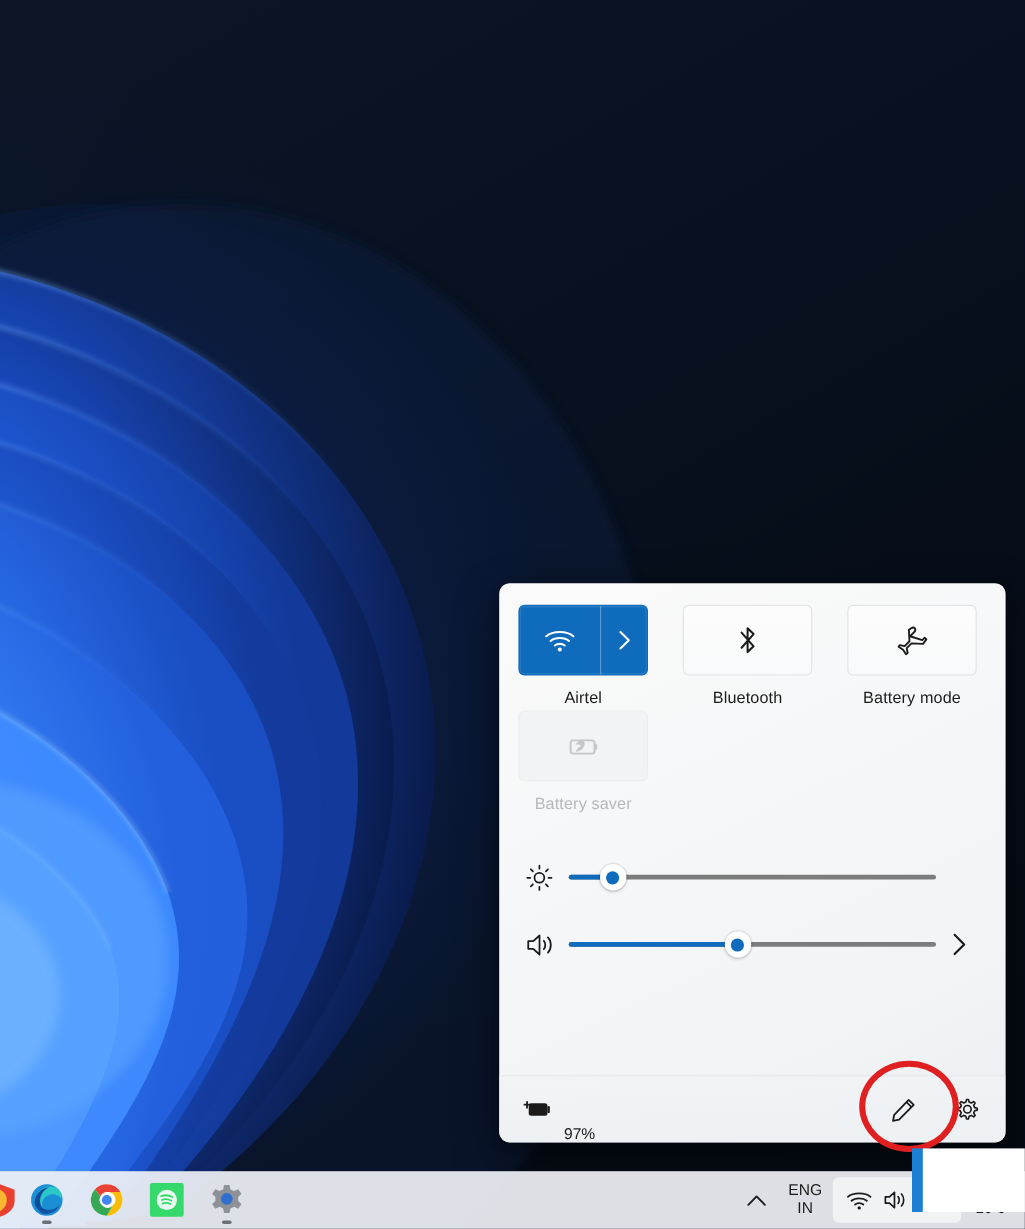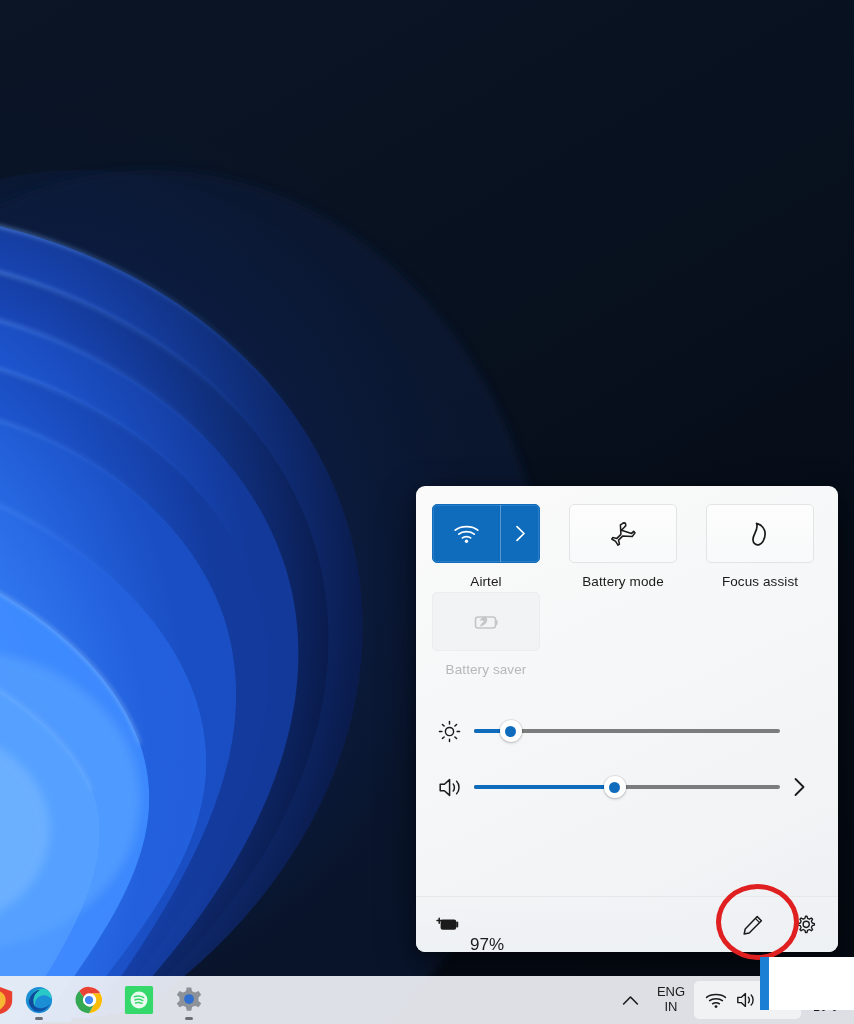--- a/index.html
+++ b/index.html
@@ -85,21 +85,21 @@
   .slider-chevron { width:34px; display:flex; align-items:center; justify-content:center; }
 
   
   #qs-footer {
     position:absolute; left:0; bottom:0; width:100%; height:56px;
     border-top:1px solid #e6e8ea;
     display:flex; align-items:center; padding:0 20px;
     background:linear-gradient(180deg, rgba(241,243,245,.6) 0%, #eef1f4 100%);
   }
   #battery-group { display:flex; align-items:center; gap:8px; }
-  #battery-pct { font-size:17px; color:#1b1b1b;margin-top:40px; }
+  #battery-pct { font-size:13px; color:#1b1b1b;margin-top:40px; }
   #footer-actions { margin-left:auto; display:flex; align-items:center; gap:28px; }
 
   
   #annot-circle {
     position:absolute; left:716px; top:884px;
     width:83px; height:76px; border-radius:50%;
     border:5px solid #e02020; pointer-events:none; z-index:40;
   }
 
   
@@ -236,39 +236,38 @@
         </div>
         <div class="split-arrow">
           <svg width="11" height="17" viewBox="0 0 11 17">
             <path d="M2 1.6 L9 8.5 L2 15.4" fill="none" stroke="#ffffff" stroke-width="1.7" stroke-linecap="round" stroke-linejoin="round"></path>
           </svg>
         </div>
       </div>
       <div class="tile-label">Airtel</div>
     </div>
 
+    <div class="tile-cell">
+      <div class="tile">
+        <svg width="18" height="27" viewBox="0 0 18 27">
+          <path d="M4 7.2 L14 18.6 L9 23.4 L9 3.6 L14 8.4 L4 19.8" fill="none" stroke="#1b1b1b" stroke-width="1.7" stroke-linecap="round" stroke-linejoin="round"></path>
+        </svg>
+      </div>
+      <div class="tile-label">Bluetooth</div>
+    </div>
 
     <div class="tile-cell">
       <div class="tile">
         <svg width="28" height="26" viewBox="0 0 28 26">
           <path d="M13.4 2.6 C14.4 1.6 16 1.6 16.6 2.8 C17.1 3.8 16.6 5 15.6 6 L12.4 9.2 L22.6 12.4 L24.6 10.4 L26 11.8 L23.2 15.6 L13.6 15.1 L9.6 19.1 L10.4 23.2 L9 24.2 L6.6 20.4 L2.8 18 L3.8 16.6 L7.9 17.4 L11.9 13.4 L11.4 3.8 Z" fill="none" stroke="#1b1b1b" stroke-width="1.55" stroke-linejoin="round"></path>
         </svg>
       </div>
       <div class="tile-label">Battery mode</div>
     </div>
 
-    <div class="tile-cell">
-      <div class="tile">
-        <svg width="24" height="26" viewBox="0 0 24 26">
-          <path d="M8.5 2.4 C16.5 4.4 19.5 12.4 15 20.4 C13 23.8 9.6 24.6 7.2 23
-                   C4.4 21.1 4.6 17 6.6 13 C9 8.2 9.8 5 8.5 2.4 Z" fill="none" stroke="#1b1b1b" stroke-width="1.7" stroke-linejoin="round"></path>
-        </svg>
-      </div>
-      <div class="tile-label">Focus assist</div>
-    </div>
 
     <div class="tile-cell">
       <div class="tile disabled">
         <svg width="30" height="20" viewBox="0 0 30 20">
           <rect x="4.5" y="5" width="20" height="11" rx="2.4" fill="none" stroke="#c4c6c8" stroke-width="1.6"></rect>
           <path d="M25.6 9 L25.6 12" stroke="#c4c6c8" stroke-width="1.9" stroke-linecap="round"></path>
           <path d="M13.6 4.2 C11.6 5.2 9.6 6.6 8.6 8.6 C10.8 8.2 12.4 8.6 13.2 9.6
                    C11.4 10.6 9.6 12.2 8.8 14.4 C12.4 14.2 15.4 12 16.2 8.6
                    C16.6 6.8 15.6 4.8 13.6 4.2 Z" fill="#c4c6c8"></path>
         </svg>

